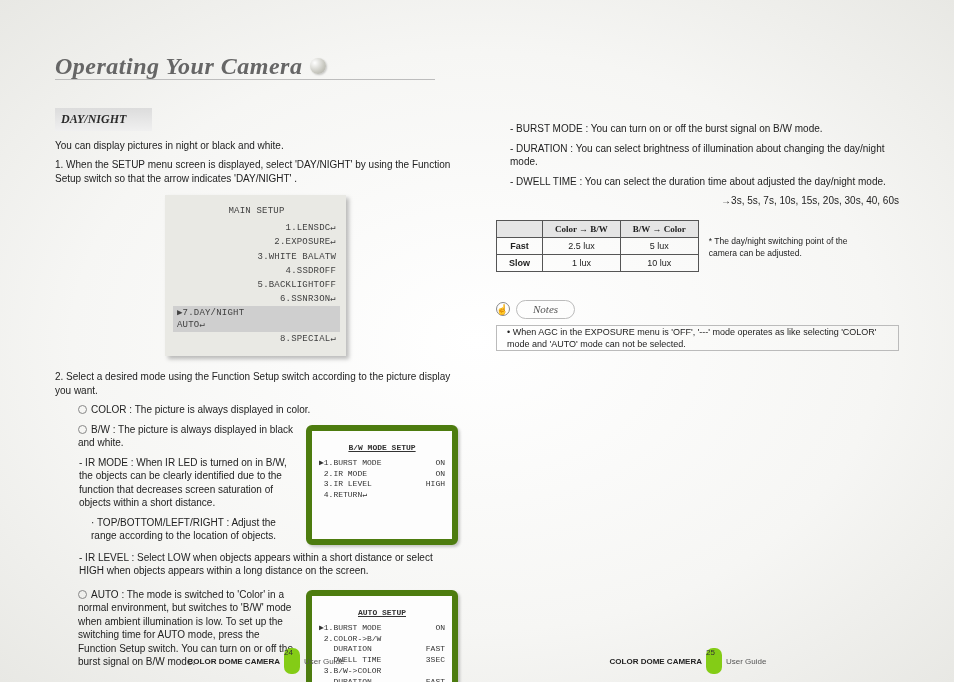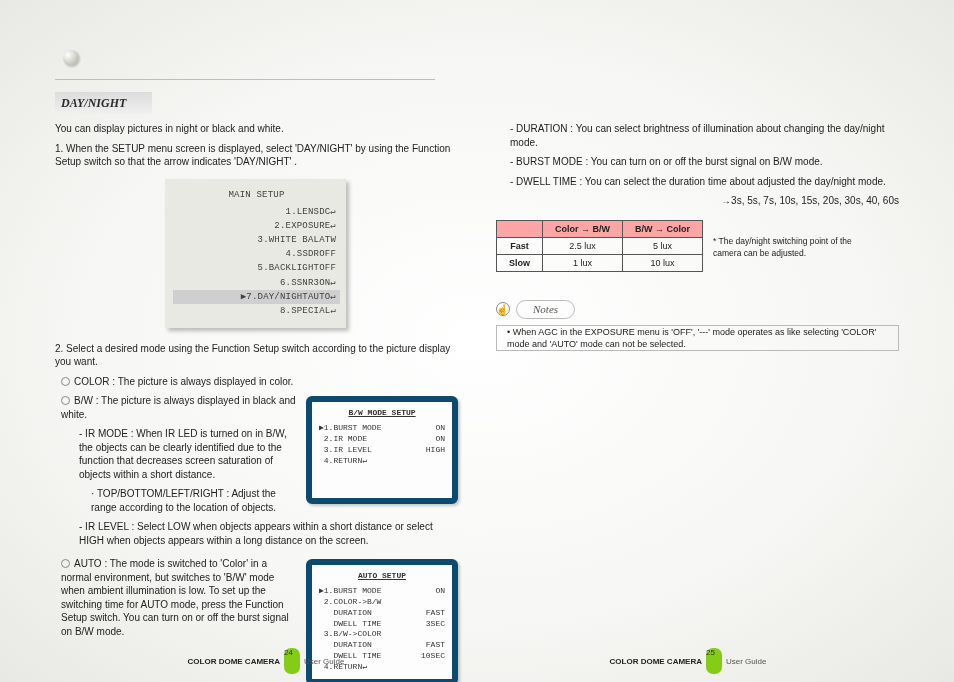--- a/index.html
+++ b/index.html
@@ -53,57 +53,57 @@
     background: #e9e9e4;
     padding: 10px 6px 10px 8px;
     box-shadow: 3px 3px 4px rgba(0,0,0,.25);
     font-family: "Courier New", monospace;
     font-size: 9px;
     color:#414141;
     letter-spacing: .2px;
   }
   .menu-title { text-align: center; margin-bottom: 4px; }
   .menu-row { display:flex; justify-content:flex-end; padding: 1px 4px; }
-  .menu-row.sel { background: #cfcfcf; }
-  .indent1 { margin-left: 6px; }
+  .menu-row.sel { background: #cfcfcf; flex-direction: column; }
+  .indent1 { margin-left: 23px; }
   .indent2 { margin-left: 14px; }
   .indent3 { margin-left: 24px; }
   .indent4 { margin-left: 36px; }
   .indent5 { margin-left: 74px; text-align: right; }
   .bullet-circle::before {
     content:"";
     display:inline-block;
     border:1px solid #888;
     border-radius:50%;
     width:7px;height:7px;
     margin-right:4px;
     vertical-align:-1px;
   }
   .osd {
     width: 152px;
-    border: 6px solid #0c4a6e;
+    border: 6px solid #4d7c0f;
     border-radius: 6px;
     background:#fdfdfd;
-    padding: 6px 5px;
+    padding: 12px 5px;
     font-family: "Courier New", monospace;
     font-size: 8px;
     color:#333;
     box-shadow: 2px 2px 3px rgba(0,0,0,.2);
     float:right;
     margin: 2px 0 6px 8px;
   }
   .osd .ttl { text-align:center; text-decoration: underline; margin-bottom:4px; font-weight:bold;}
   .osd .row { display:flex; justify-content:space-between; padding: 0 2px; }
   .osd .row .l { white-space:pre; }
   .clear { clear:both; }
 
   
   table.switch { border-collapse: collapse; margin: 6px 0 10px; font-size:9px;}
   table.switch td, table.switch th { border:1px solid #555; padding:2px 12px; text-align:center; }
-  table.switch th { font-weight:bold; background:#fca5a5;}
+  table.switch th { font-weight:bold; background:#e5e5e5;font-family:Liberation Serif, serif;}
   table.switch .lhead { font-weight:bold; }
   .table-wrap { display:flex; align-items:center; gap:10px;}
   .table-note { font-size:8.5px; max-width:155px;}
 
   .notes-label {
     display:flex;align-items:center;gap:6px;margin:18px 0 6px;
   }
   .notes-label .ico {
     width:14px;height:14px;border:1px solid #888;border-radius:50%;
     display:flex;align-items:center;justify-content:center;font-size:10px;color:#888;
@@ -124,20 +124,21 @@
   .footers .pnum { width:16px;height:26px;background:#84cc16;border-radius:7px;text-align:left;line-height:10px;color:#333;}
   .footers b{font-weight:bold;color:#222;}
 </style>
 </head>
 <body>
 
 <div class="page">
 
   <div class="col" style="position:relative;">
     <div class="headline">
+      <span>Operating Your Camera</span>
       <span class="headline-ball"></span>
     </div>
     <div class="headline-underline"></div>
 
     <div class="section-tag">DAY/NIGHT</div>
     <p>You can display pictures in night or black and white.</p>
     <p>1. When the SETUP menu screen is displayed, select 'DAY/NIGHT' by using the Function Setup switch so that the arrow indicates 'DAY/NIGHT' .</p>
 
     <div class="menu-box">
       <div class="menu-title">MAIN SETUP</div>
@@ -238,22 +239,22 @@
           <span class="l"> 4.RETURN↵</span>
           <span></span>
         </div>
     </div>
     <p class="indent1 bullet-circle" style="margin-top:10px;">AUTO : The mode is switched to 'Color' in a normal environment, but switches to 'B/W' mode when ambient illumination is low. To set up the switching time for AUTO mode, press the Function Setup switch. You can turn on or off the burst signal on B/W mode.</p>
     <div class="clear"></div>
   </div>
 
   <div class="col">
     <div style="height:72px;"></div>
+    <p class="indent2">- BURST MODE : You can turn on or off the burst signal on B/W mode.</p>
     <p class="indent2">- DURATION : You can select brightness of illumination about changing the day/night mode.</p>
-    <p class="indent2">- BURST MODE : You can turn on or off the burst signal on B/W mode.</p>
     <p class="indent2">- DWELL TIME : You can select the duration time about adjusted the day/night mode.</p>
     <p class="indent5">→3s, 5s, 7s, 10s, 15s, 20s, 30s, 40, 60s</p>
 
     <div class="table-wrap">
       <table class="switch">
         <tbody>
             <tr>
               <th></th>
               <th>Color → B/W</th>
               <th>B/W → Color</th>

